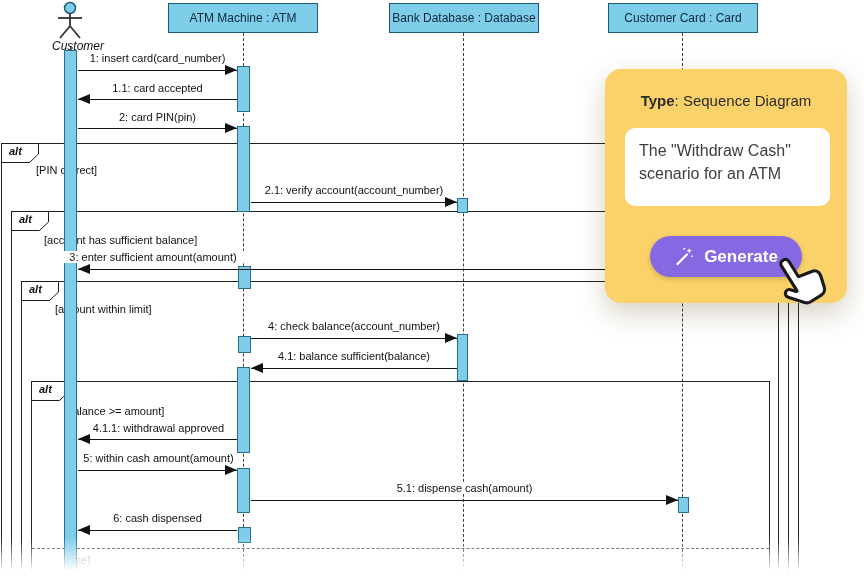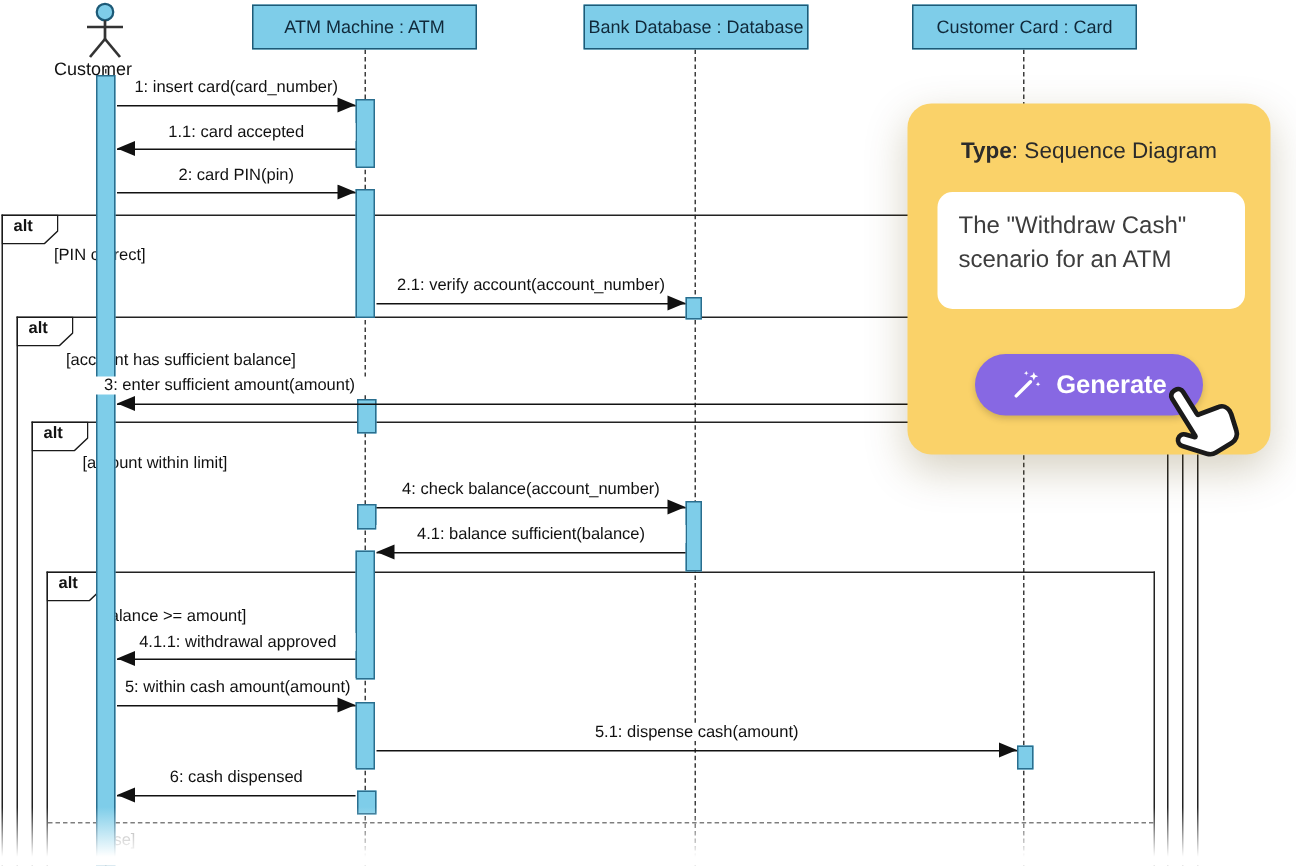--- a/index.html
+++ b/index.html
@@ -7,24 +7,24 @@
   #stage{
     position:relative;width:864px;height:577px;overflow:hidden;background:#fff;
     font-family:"Liberation Sans","DejaVu Sans",sans-serif;color:#111;
   }
   
   .ll{position:absolute;width:0;border-left:1px dashed #3c3c3c;z-index:0;}
   
   .head-box{position:absolute;width:150px;height:30px;background:#7ECDE9;border:1px solid #1D5A77;
     display:flex;align-items:center;justify-content:center;font-size:12px;color:#10293a;z-index:3;}
   
-  .actor-label{position:absolute;font-size:12px;text-align:left;z-index:3;color:#111;}
+  .actor-label{position:absolute;font-size:12px;text-align:right;z-index:3;color:#111;font-style:italic;}
   
   .frame{position:absolute;border:1px solid #222;border-bottom:none;z-index:1;pointer-events:none;}
-  .tab{position:absolute;width:38px;height:36px;z-index:2;}
+  .tab{position:absolute;width:38px;height:36px;z-index:2;font-style:italic;}
   .tab span{position:absolute;left:8px;top:2px;font-size:11px;font-weight:bold;color:#111;}
   .guard{position:absolute;font-size:11px;color:#111;z-index:2;white-space:nowrap;}
   .divider{position:absolute;height:0;border-top:1px dashed #444;z-index:1;}
   
   .act{position:absolute;width:13px;background:#7ECDE9;border:1px solid #2A6E8E;z-index:3;}
   .act.thin{width:11px;}
   
   .msg{display:contents;}
   .msg-label{position:absolute;font-size:11px;text-align:center;background:#fff;z-index:5;
     white-space:nowrap;overflow:visible;color:#111;}

